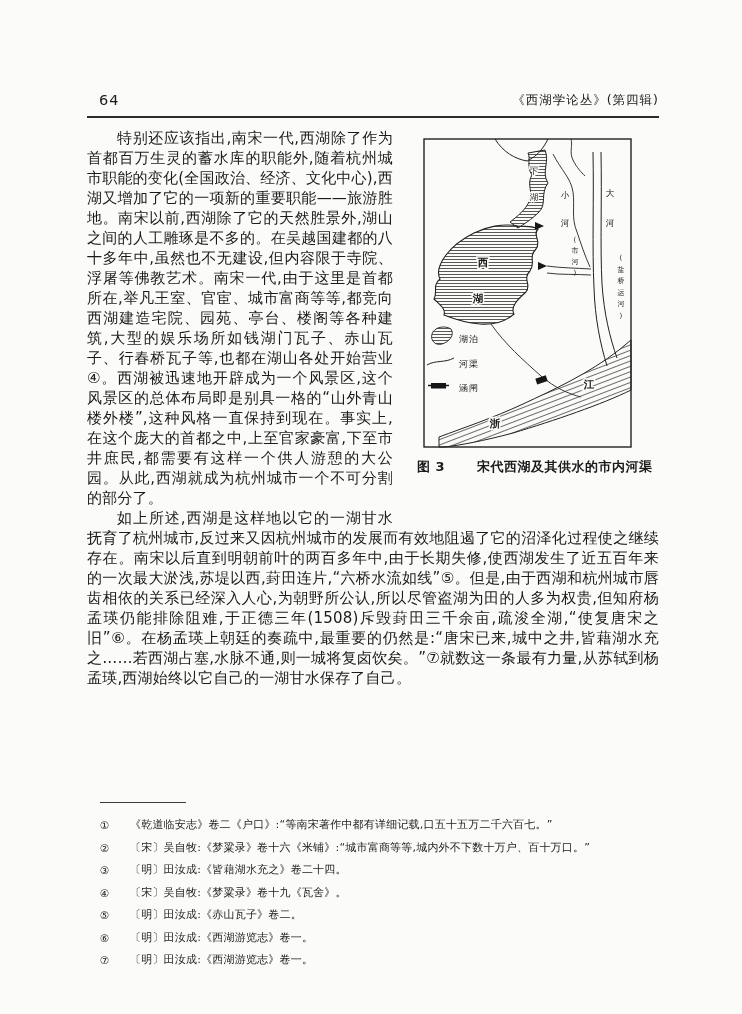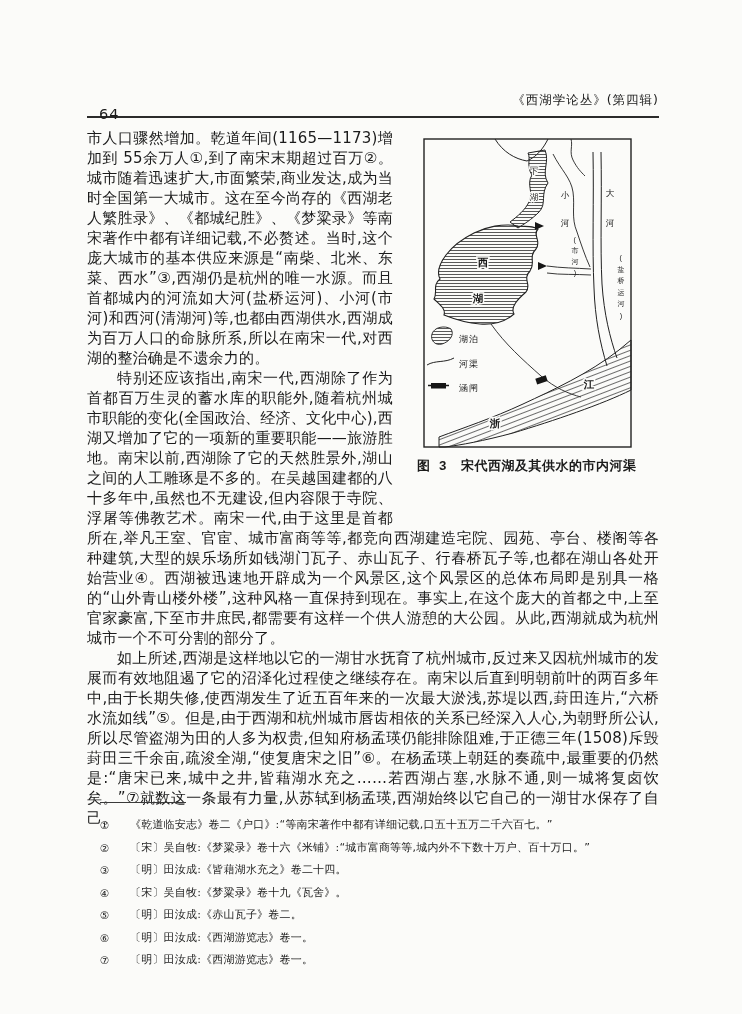--- a/index.html
+++ b/index.html
@@ -13,21 +13,21 @@
   }
   .page{position:absolute;inset:0;}
 
   
   .header{
     position:absolute;top:90px;left:87px;right:83px;
     height:26px;
     border-bottom:2px solid #2b2b2b;
   }
   .pagenum{
-    position:absolute;left:12px;top:16px;
+    position:absolute;left:12px;top:2px;
     font-size:14.5px;letter-spacing:1px;
   }
   .journal-title{
     position:absolute;left:0;right:0;top:2px;
     text-align:right;font-size:12.5px;letter-spacing:1px;
   }
 
   
   .main{
     position:absolute;top:128px;left:87px;width:572px;
@@ -45,21 +45,21 @@
     width:250px;
     margin:10px 0 6px 16px;
     padding-bottom:34px;
   }
   .map-figure svg{display:block;margin-left:14px;background:#fbfbf9;}
   .fig-caption{
     margin:9px 0 0 8px;
     font-size:13px;font-weight:bold;letter-spacing:.5px;
     text-indent:0;white-space:nowrap;
   }
-  .fig-caption .cap-label{margin-right:14px;}
+  .fig-caption .cap-label{margin-right:32px;}
 
   svg text{fill:#161616;}
   .map-lbl{font-size:10.5px;font-weight:bold;paint-order:stroke;stroke:#fbfbf9;stroke-width:3px;}
   .map-lbl-sm{font-size:8.5px;paint-order:stroke;stroke:#fbfbf9;stroke-width:2.5px;}
   .map-lbl-xs{font-size:7px;paint-order:stroke;stroke:#fbfbf9;stroke-width:2px;}
   .legend-lbl{font-size:9px;letter-spacing:1px;}
 
   
   .footnotes{
     position:absolute;top:802px;left:100px;right:84px;
@@ -75,21 +75,21 @@
 
 <div class="page">
 
   <div class="header">
     <span class="pagenum">64</span>
     <span class="journal-title">《西湖学论丛》(第四辑)</span>
   </div>
 
   <div class="main">
 
-    <figure class="map-figure" style="margin-top:10px;margin-right:0;margin-left:16px;font-family:Liberation Mono, monospace;">
+    <figure class="map-figure" style="margin-top:10px;margin-right:0;margin-left:16px;">
       <svg width="209" height="310" viewBox="0 0 209 310">
         <defs>
           <pattern id="hatchH" width="4" height="3" patternUnits="userSpaceOnUse">
             <path d="M0,1.5 H4" stroke="#2e2e2e" stroke-width="0.8"></path>
           </pattern>
           <pattern id="hatchD" width="6" height="5" patternUnits="userSpaceOnUse" patternTransform="rotate(-21)">
             <path d="M0,2.5 H6" stroke="#2e2e2e" stroke-width="0.7"></path>
           </pattern>
         </defs>
 
@@ -133,21 +133,20 @@
           <rect x="8" y="245" width="15" height="5.5" fill="#161616"></rect>
           <path d="M5,247.5 h3 M23,247.5 h3" stroke="#161616" stroke-width="1.5"></path>
           <text x="36" y="253" class="legend-lbl">涵闸</text>
         </g>
       </svg>
       <figcaption class="fig-caption">
         <span class="cap-label">图 3</span><span>宋代西湖及其供水的市内河渠</span>
       </figcaption>
     </figure>
 
-    <p class="no-indent">市人口骤然增加。乾道年间(1165—1173)增加到 55余万人①,到了南宋末期超过百万②。城市随着迅速扩大,市面繁荣,商业发达,成为当时全国第一大城市。这在至今尚存的《西湖老人繁胜录》、《都城纪胜》、《梦粱录》等南宋著作中都有详细记载,不必赘述。当时,这个庞大城市的基本供应来源是“南柴、北米、东菜、西水”③,西湖仍是杭州的唯一水源。而且首都城内的河流如大河(盐桥运河)、小河(市河)和西河(清湖河)等,也都由西湖供水,西湖成为百万人口的命脉所系,所以在南宋一代,对西湖的整治确是不遗余力的。</p>
     <p>特别还应该指出,南宋一代,西湖除了作为首都百万生灵的蓄水库的职能外,随着杭州城市职能的变化(全国政治、经济、文化中心),西湖又增加了它的一项新的重要职能——旅游胜地。南宋以前,西湖除了它的天然胜景外,湖山之间的人工雕琢是不多的。在吴越国建都的八十多年中,虽然也不无建设,但内容限于寺院、浮屠等佛教艺术。南宋一代,由于这里是首都所在,举凡王室、官宦、城市富商等等,都竞向西湖建造宅院、园苑、亭台、楼阁等各种建筑,大型的娱乐场所如钱湖门瓦子、赤山瓦子、行春桥瓦子等,也都在湖山各处开始营业④。西湖被迅速地开辟成为一个风景区,这个风景区的总体布局即是别具一格的“山外青山楼外楼”,这种风格一直保持到现在。事实上,在这个庞大的首都之中,上至官家豪富,下至市井庶民,都需要有这样一个供人游憩的大公园。从此,西湖就成为杭州城市一个不可分割的部分了。</p>
     <p>如上所述,西湖是这样地以它的一湖甘水抚育了杭州城市,反过来又因杭州城市的发展而有效地阻遏了它的沼泽化过程使之继续存在。南宋以后直到明朝前叶的两百多年中,由于长期失修,使西湖发生了近五百年来的一次最大淤浅,苏堤以西,葑田连片,“六桥水流如线”⑤。但是,由于西湖和杭州城市唇齿相依的关系已经深入人心,为朝野所公认,所以尽管盗湖为田的人多为权贵,但知府杨孟瑛仍能排除阻难,于正德三年(1508)斥毁葑田三千余亩,疏浚全湖,“使复唐宋之旧”⑥。在杨孟瑛上朝廷的奏疏中,最重要的仍然是:“唐宋已来,城中之井,皆藉湖水充之……若西湖占塞,水脉不通,则一城将复卤饮矣。”⑦就数这一条最有力量,从苏轼到杨孟瑛,西湖始终以它自己的一湖甘水保存了自己。</p>
   </div>
 
   <div class="footnotes">
     <div class="fn-rule"></div>
     <div class="fn-row">
       <span class="fn-marker">①</span>
       <span class="fn-text">《乾道临安志》卷二《户口》:“等南宋著作中都有详细记载,口五十五万二千六百七。”</span>
     </div>

